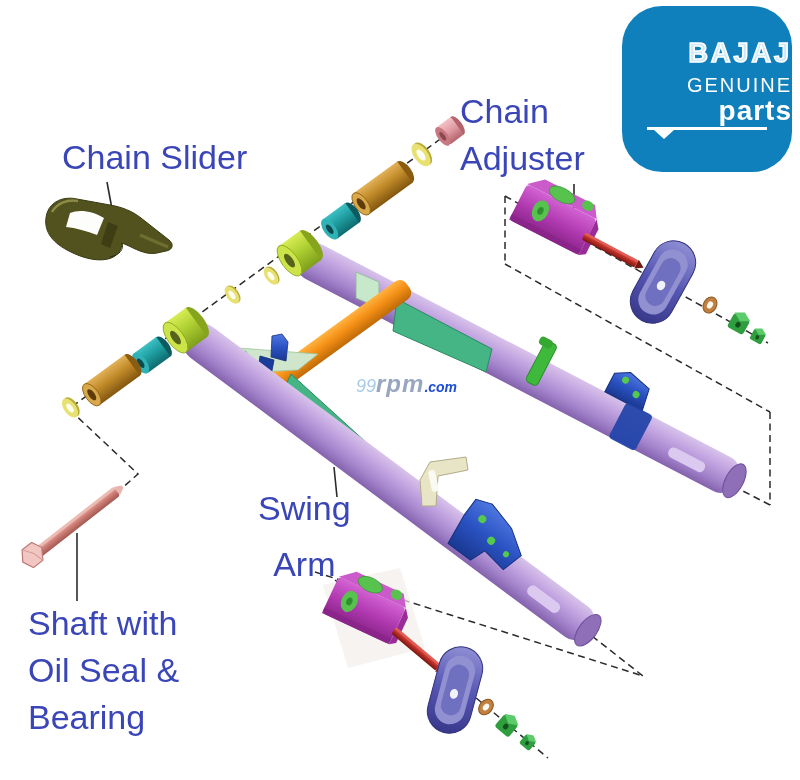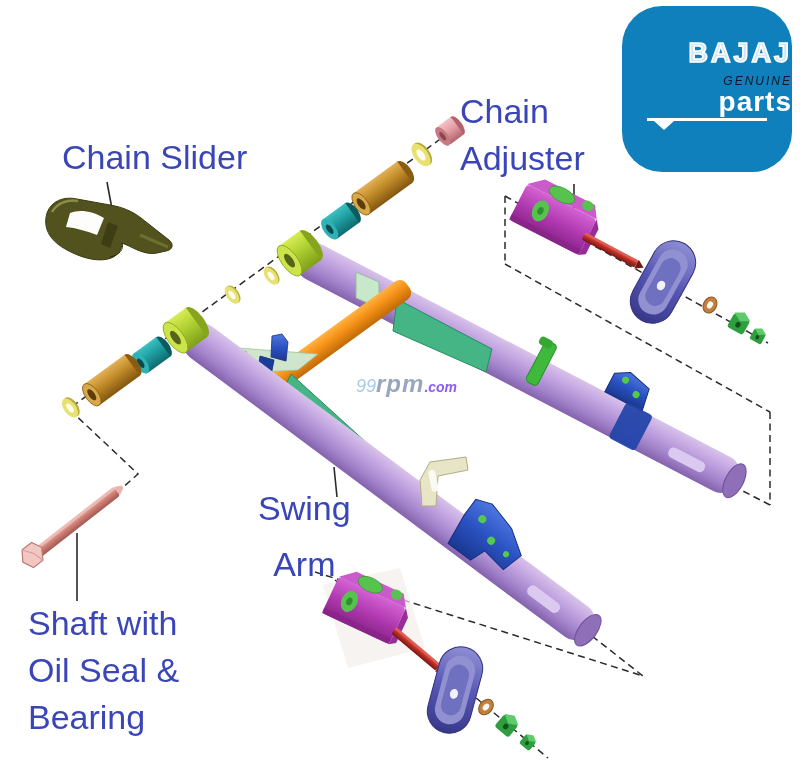--- a/index.html
+++ b/index.html
@@ -8,30 +8,30 @@
   #diagram{position:absolute;left:0;top:0;}
   .lbl{position:absolute;color:#3A46B8;font-size:34px;line-height:46px;white-space:pre-line;}
   #lbl-slider{left:30px;top:134px;margin-left:32px;}
   #lbl-adjuster{left:460px;top:88px;line-height:47px;}
   #lbl-swing{left:258px;top:480px;line-height:56px;text-align:center;}
   #lbl-shaft{left:28px;top:600px;line-height:47px;}
   .logo{position:absolute;left:622px;top:6px;width:170px;height:166px;background:#1080BC;
         border-radius:40px;color:#fff;text-align:right;}
   .logo-brand{margin-top:32px;font-size:27px;font-weight:bold;letter-spacing:3px;
               color:#CFE9F7;-webkit-text-stroke:1.6px #ffffff;}
-  .logo-genuine{margin-top:5px;font-size:12px;letter-spacing:2px;color:#0f172a;font-style:italic;}
+  .logo-genuine{margin-top:5px;font-size:20px;letter-spacing:2px;color:#ffffff;}
   .logo-parts{font-size:28px;font-weight:bold;letter-spacing:1px;line-height:27px;color:#fff;padding-left:12px;}
   .logo-rule{width:120px;height:3px;background:#fff;margin:3px auto 0;}
   .logo-triangle{width:0;height:0;border-left:10px solid transparent;border-right:10px solid transparent;
                  border-top:9px solid #fff;margin-left:32px;}
   .wm{position:absolute;left:356px;top:370px;}
   .wm span{vertical-align:baseline;font-style:italic;}
   .wm-99{font-size:18px;color:#A8CBE8;}
   .wm-rpm{font-size:24px;font-weight:bold;color:#98A6C0;letter-spacing:1px;text-align:right;}
-  .wm-com{font-size:14px;font-weight:bold;color:#8b5cf6;}
+  .wm-com{font-size:14px;font-weight:bold;color:#1d4ed8;}
 </style>
 </head>
 <body>
 
 <div id="stage">
 
   <svg id="diagram" width="800" height="780" viewBox="0 0 800 780">
     <defs>
       <linearGradient id="gPurple" x1="0" y1="0" x2="0" y2="1">
         <stop offset="0" stop-color="#D8C2EA"></stop>

